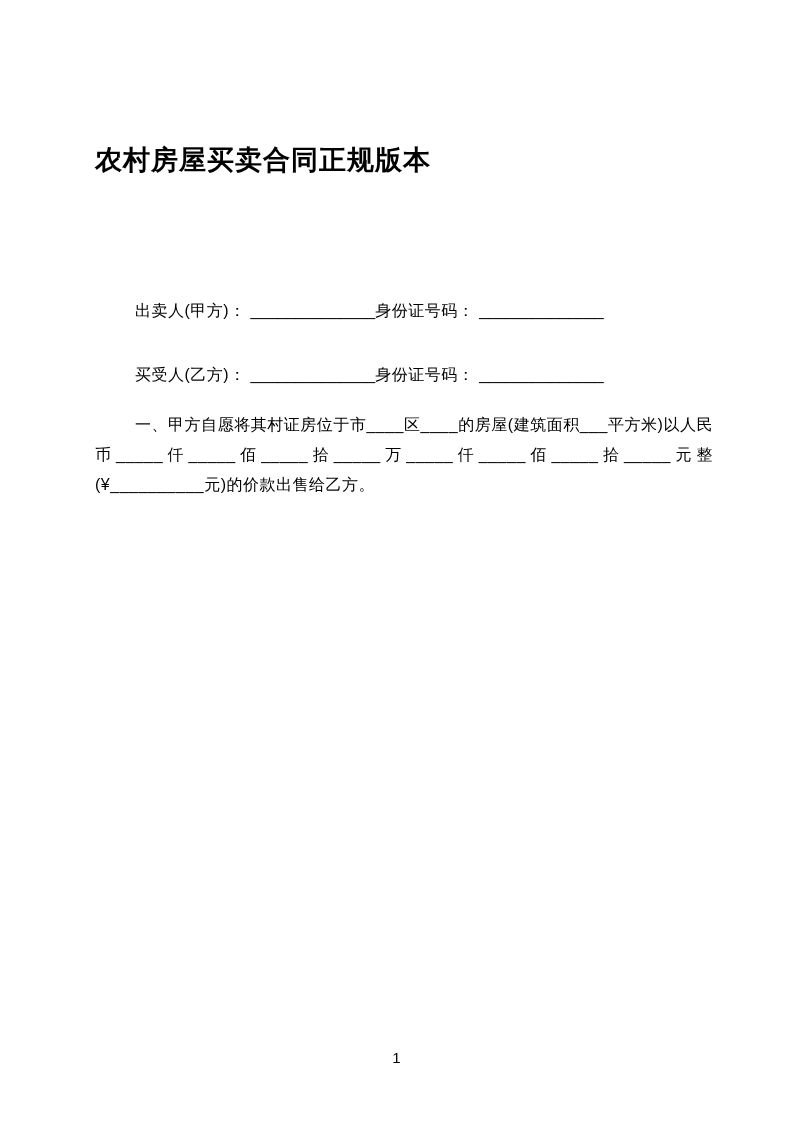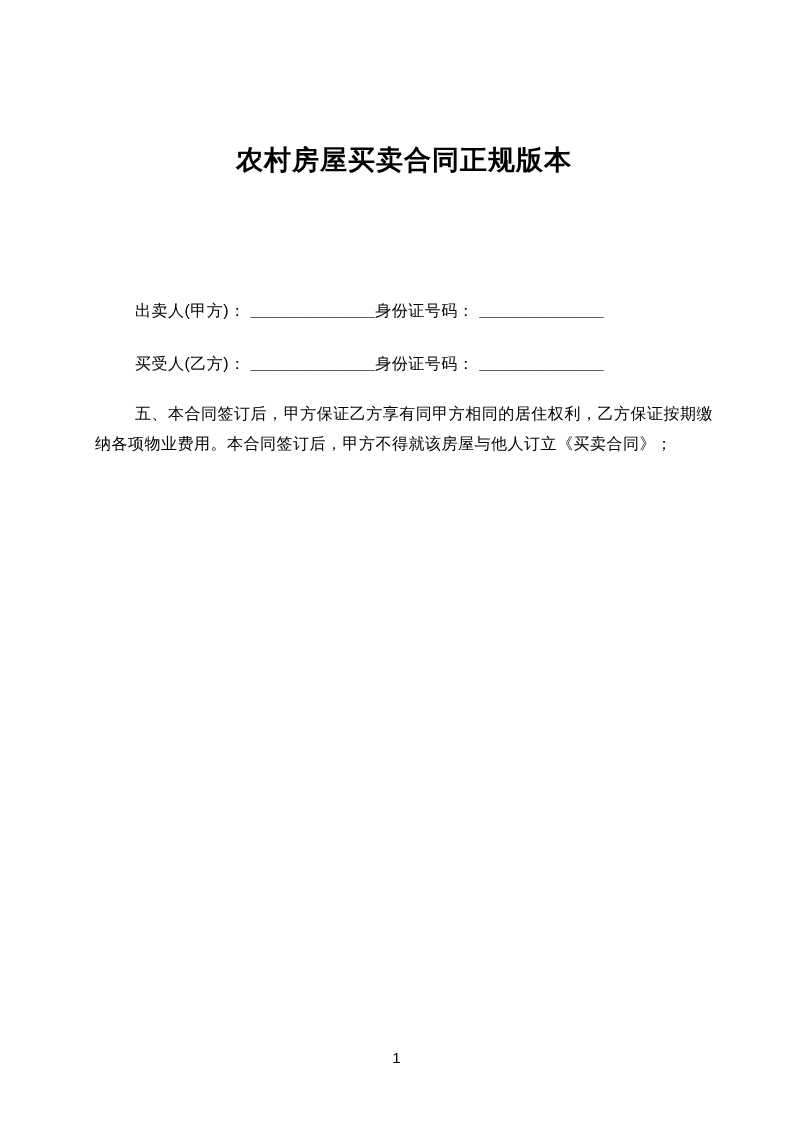--- a/index.html
+++ b/index.html
@@ -19,41 +19,40 @@
     color: #000000;
     font-size: 16px;
     letter-spacing: 0.5px;
     overflow: hidden;
   }
   .doc-title {
     margin: 0 0 119px 0;
     font-size: 27px;
     line-height: 34px;
     font-weight: bold;
-    text-align: center;
+    text-align: left;
     letter-spacing: 1px;
   }
   .party-line {
     margin: 0 0 0 0;
     line-height: 30px;
     text-indent: 40px;
     white-space: nowrap;
   }
   .party-line + .party-line {
-    margin-top: 23px;
+    margin-top: 34px;
   }
   .para {
     margin: 20px 0 0 0;
     line-height: 30px;
     text-align: justify;
     text-indent: 40px;
   }
   .blank {
     letter-spacing: 0;
-    font-weight: bold;
   }
   .page-footer {
     position: absolute;
     top: 1048px;
     left: 0;
     right: 0;
     text-align: center;
     font-size: 15px;
     line-height: 20px;
     letter-spacing: 0;
@@ -67,17 +66,17 @@
   <h1 class="doc-title">农村房屋买卖合同正规版本</h1>
 
   <p class="party-line">
     <span>出卖人(甲方)： </span><span class="blank">______________</span><span>身份证号码： </span><span class="blank">______________</span>
   </p>
 
   <p class="party-line">
     <span>买受人(乙方)： </span><span class="blank">______________</span><span>身份证号码： </span><span class="blank">______________</span>
   </p>
 
-  <p class="para">五、本合同签订后，甲方保证乙方享有同甲方相同的居住权利，乙方保证按期缴纳各项物业费用。本合同签订后，甲方不得就该房屋与他人订立《买卖合同》；</p>
+  <p class="para">一、甲方自愿将其村证房位于市____区____的房屋(建筑面积___平方米)以人民币_____仟_____佰_____拾_____万_____仟_____佰_____拾_____元整(¥__________元)的价款出售给乙方。</p>
 
   <div class="page-footer">1</div>
 
 </div>
 
 </body></html>

